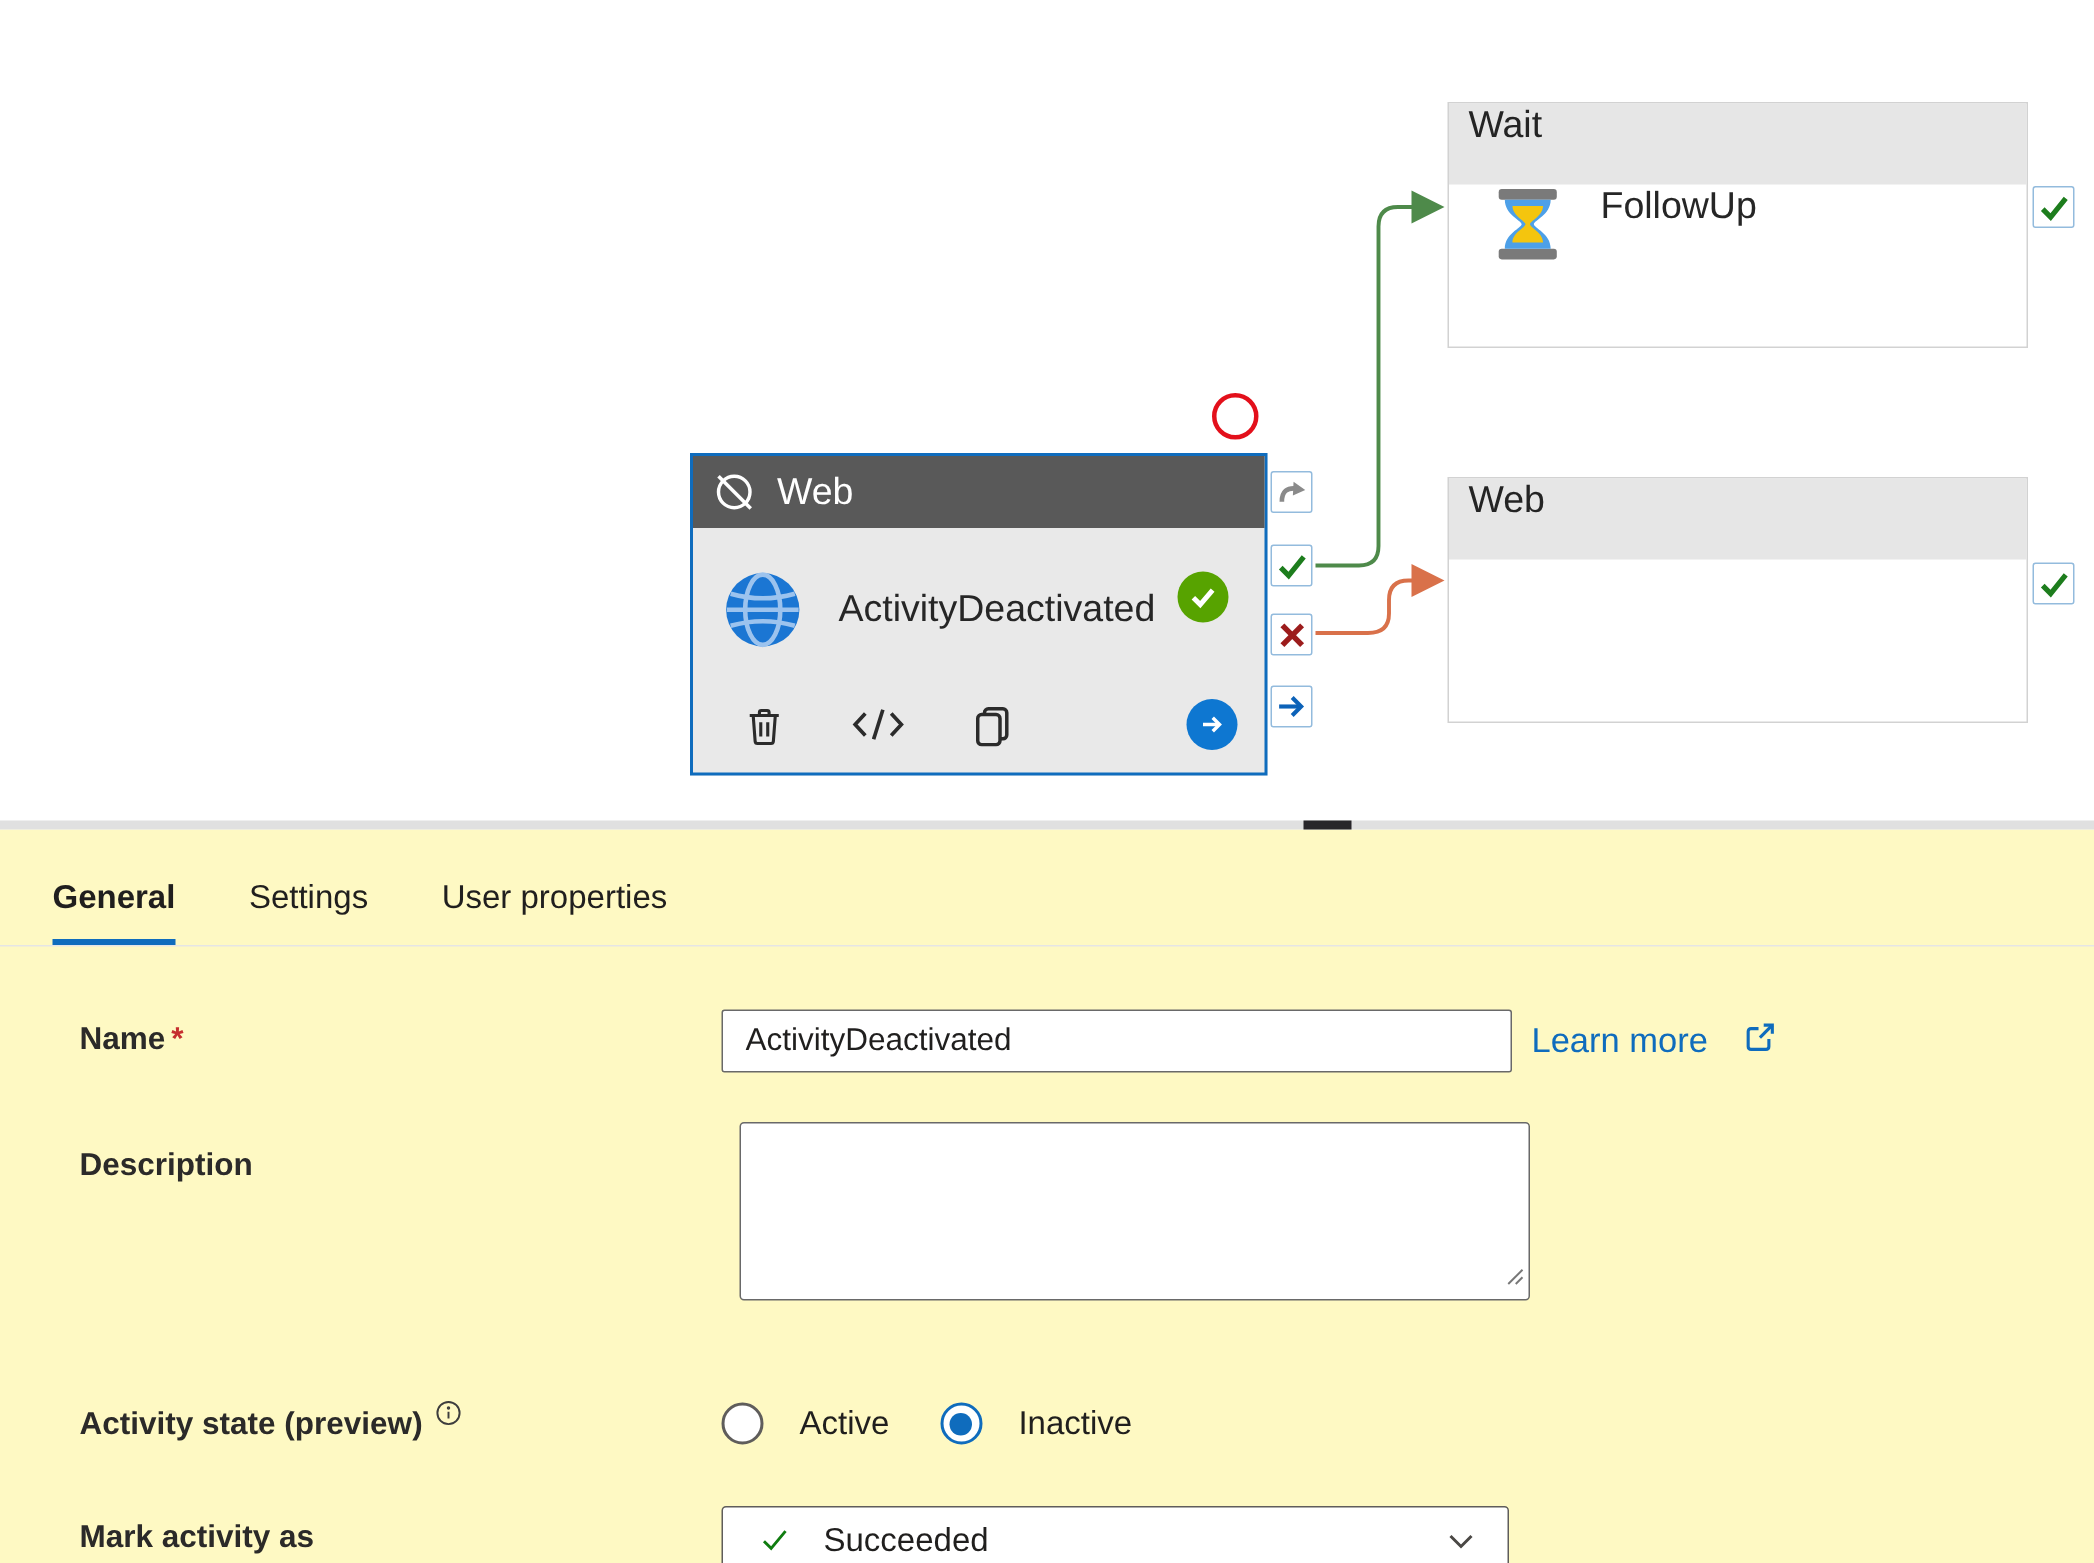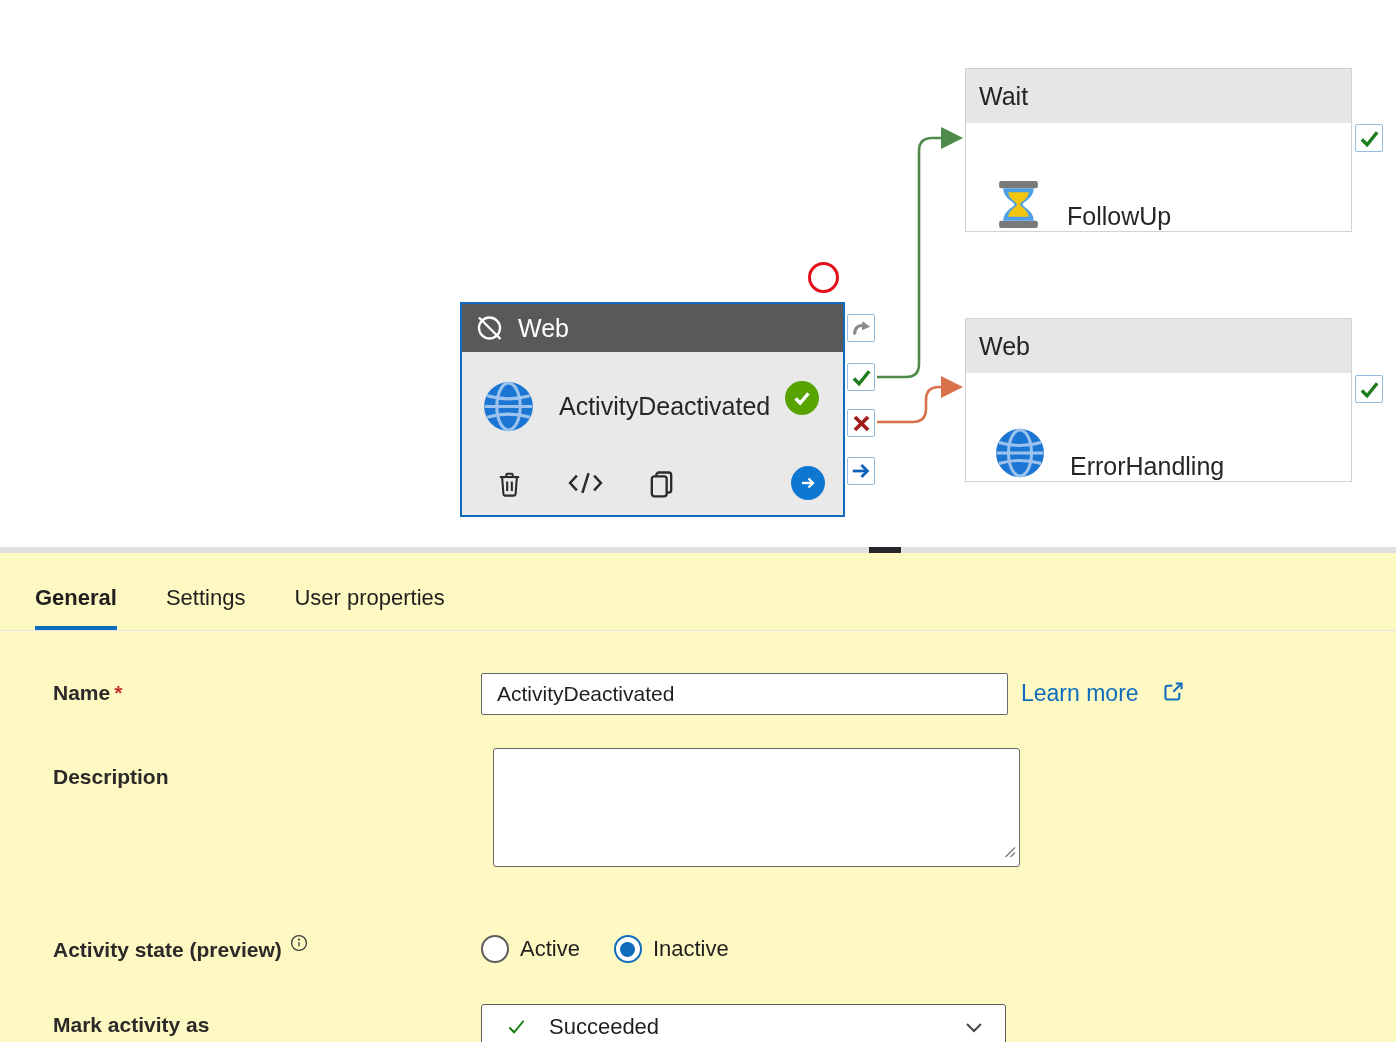--- a/index.html
+++ b/index.html
@@ -30,23 +30,23 @@
               display:flex; align-items:center; justify-content:center; cursor:pointer; }
 
   
   .port { position:absolute; width:28px; height:28px; background:#fff;
           border:1.5px solid #93bbdd; border-radius:2px; display:flex;
           align-items:center; justify-content:center; cursor:pointer; }
 
   
   .sub-node { position:absolute; width:387px; height:164px; border:1px solid #d2d2d2;
               background:#fff; }
-  .sub-node-header { height:54px; background:#e6e6e6; display:flex; align-items:center;
+  .sub-node-header { height:54px; background:#e6e6e6; display:flex; align-items:flex-start;
                      padding:0 13px; font-size:25px; color:#242424; }
-  .sub-node-body { height:108px; display:flex; align-items:flex-end; padding:0 26px;
+  .sub-node-body { height:108px; display:flex; align-items:flex-start; padding:0 26px;
                    gap:22px; font-size:25px; color:#262626; }
   .wait-node { left:965px; top:68px; }
   .error-node { left:965px; top:318px; }
 
   
   .splitter { position:relative; width:1396px; height:6px; background:#e0e0e0; }
   .splitter-handle { position:absolute; left:869px; top:0; width:32px; height:6px;
                      background:#28262a; cursor:row-resize; }
 
   
@@ -76,21 +76,21 @@
   .textarea-wrap { position:relative; width:527px; height:119px; }
   .desc-textarea { width:527px; height:119px; border:1px solid #696969; border-radius:3px;
                    resize:none; outline:none; font-family:"Liberation Sans",sans-serif;
                    font-size:20px; padding:8px 12px; }
   .resize-handle { position:absolute; right:4px; bottom:5px; cursor:nwse-resize; }
 
   .row-state { margin-top:68px; }
   .row-state .form-label { padding-top:3px; display:flex; align-items:flex-start; gap:8px; }
   .info-icon { position:relative; top:-5px; cursor:pointer; }
   .radio-group { display:flex; align-items:center; }
-  .radio-option { display:flex; align-items:center; gap:11px; cursor:pointer; }
+  .radio-option { display:flex; align-items:center; gap:24px; cursor:pointer; }
   .radio-option + .radio-option { margin-left:34px; }
   .radio-circle { width:28px; height:28px; border-radius:50%; border:2px solid #5f5d5b;
                   background:#fff; flex-shrink:0; }
   .radio-circle.checked { border:2px solid #0f6cbd; display:flex; align-items:center;
                           justify-content:center; }
   .radio-circle.checked::after { content:""; width:15px; height:15px; border-radius:50%;
                                  background:#0f6cbd; }
   .radio-label { font-size:22px; color:#201f1e; }
 
   .row-mark { margin-top:41px; }
@@ -229,34 +229,20 @@
       <svg width="23" height="23" viewBox="0 0 24 24" fill="none" stroke="#1d7d1d" stroke-width="3.6">
         <path d="M4 13 L9.5 18.5 L20 5.5"></path>
       </svg>
     </span>
   </div>
 
   <div class="sub-node error-node">
     <div class="sub-node-header">
       <span>Web</span>
     </div>
-    <div class="sub-node-body">
-      <span style="display:flex; flex-shrink:0;">
-        <svg width="56" height="56" viewBox="0 0 56 56">
-          <circle cx="28" cy="28" r="24" fill="#1b76d3"></circle>
-          <g fill="none" stroke="#9cc3ee" stroke-width="3">
-            <ellipse cx="28" cy="28" rx="11.5" ry="23"></ellipse>
-            <path d="M7 17.5 Q28 23.5 49 17.5"></path>
-            <line x1="4.5" y1="28" x2="51.5" y2="28"></line>
-            <path d="M7 38.5 Q28 32.5 49 38.5"></path>
-          </g>
-        </svg>
-      </span>
-      <span>ErrorHandling</span>
-    </div>
   </div>
   <div class="port" style="left:1355px; top:375px;">
     <span style="display:flex;">
       <svg width="23" height="23" viewBox="0 0 24 24" fill="none" stroke="#1d7d1d" stroke-width="3.6">
         <path d="M4 13 L9.5 18.5 L20 5.5"></path>
       </svg>
     </span>
   </div>
 </div>
 

